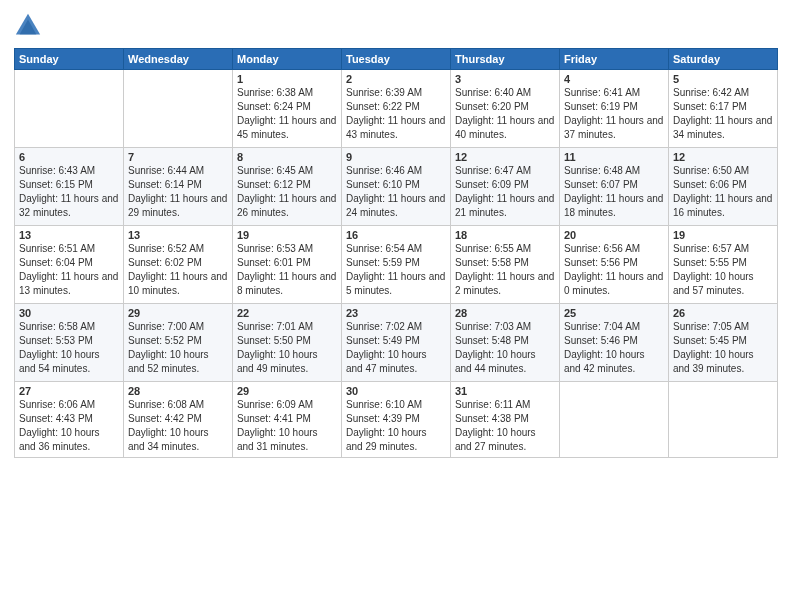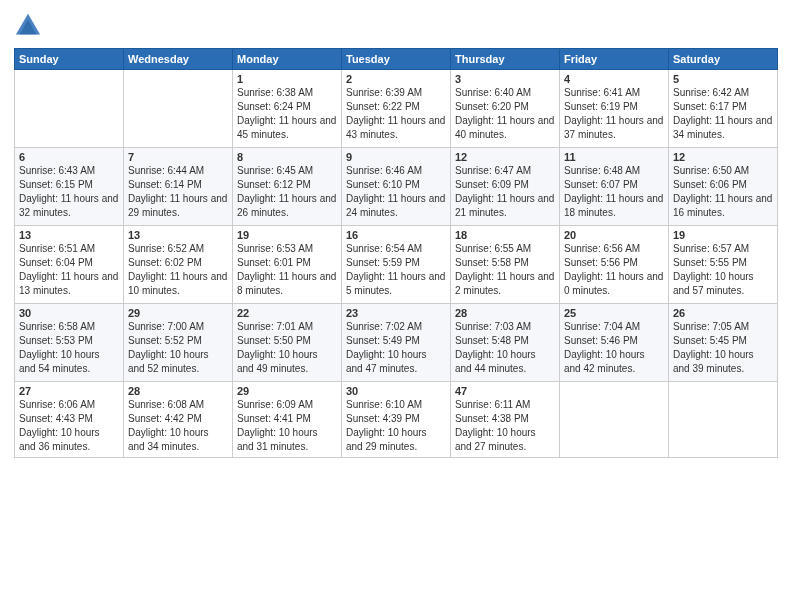--- a/index.html
+++ b/index.html
@@ -263,21 +263,21 @@
           </td>
           <td>
             <span class="day-number">29</span>
             <div class="day-info">Sunrise: 6:09 AM<br>Sunset: 4:41 PM<br>Daylight: 10 hours and 31 minutes.</div>
           </td>
           <td>
             <span class="day-number">30</span>
             <div class="day-info">Sunrise: 6:10 AM<br>Sunset: 4:39 PM<br>Daylight: 10 hours and 29 minutes.</div>
           </td>
           <td>
-            <span class="day-number">47</span>
+            <span class="day-number">31</span>
             <div class="day-info">Sunrise: 6:11 AM<br>Sunset: 4:38 PM<br>Daylight: 10 hours and 27 minutes.</div>
           </td>
           <td class="empty"></td>
           <td class="empty"></td>
         </tr>
       </tbody>
   </table>
 </div>
 
 </body></html>

